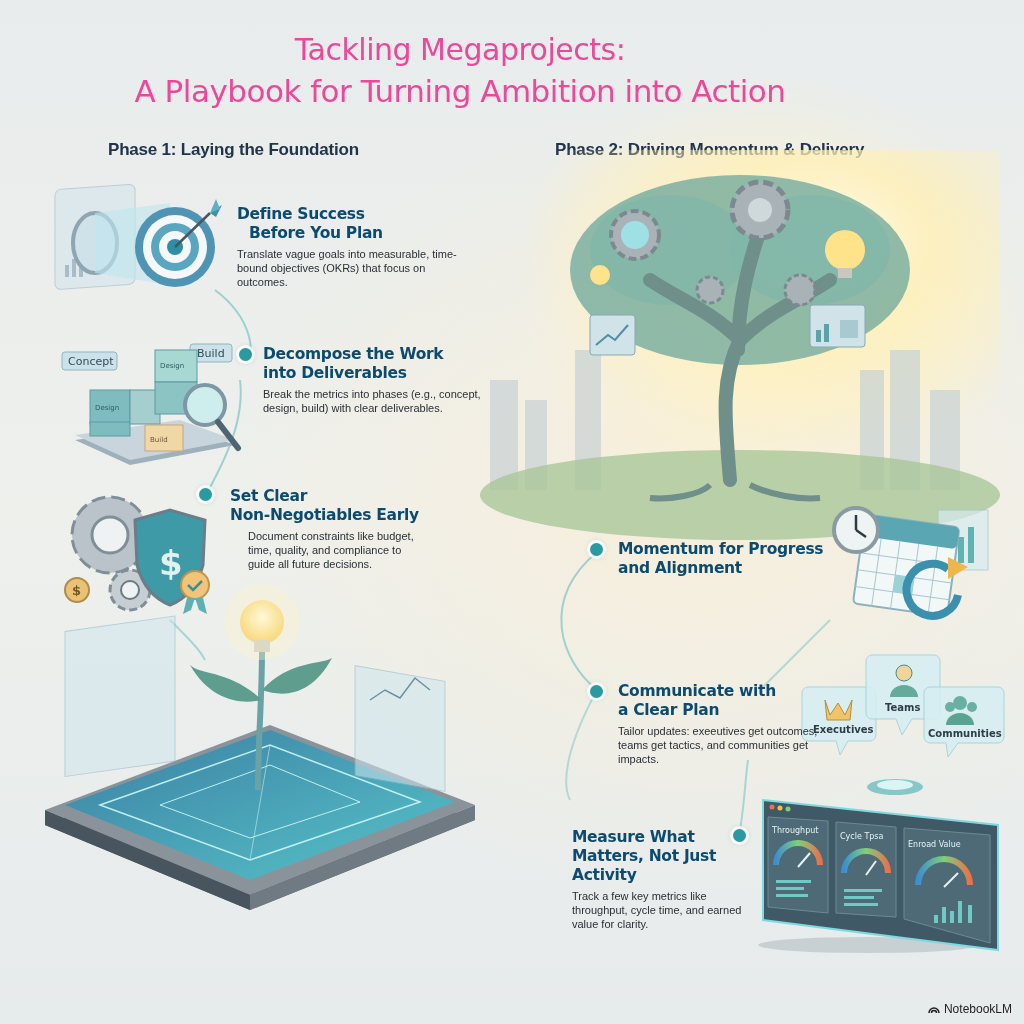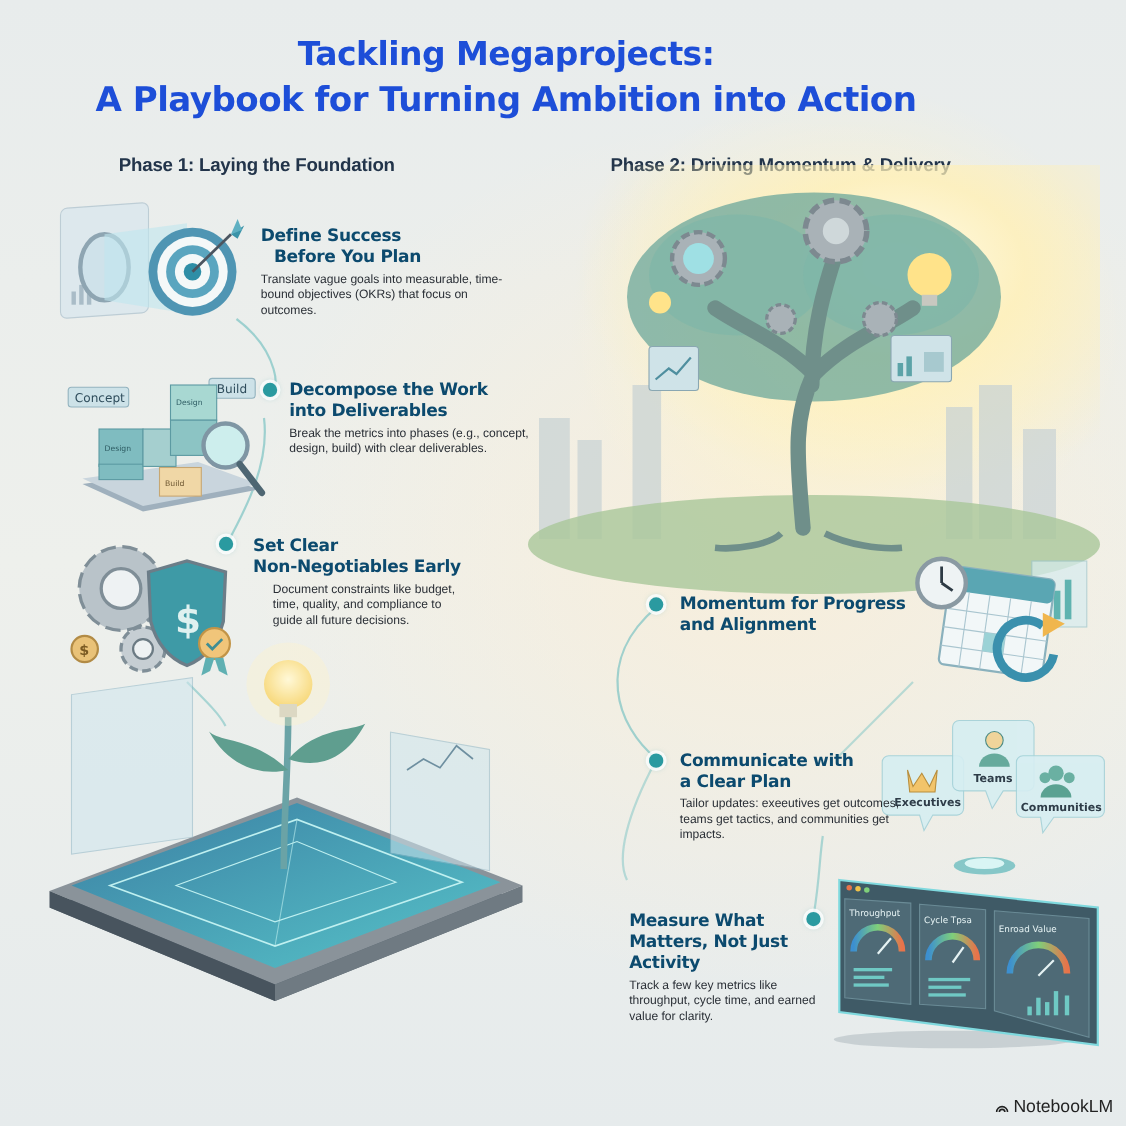--- a/index.html
+++ b/index.html
@@ -8,21 +8,21 @@
     position: relative;
     font-family: "DejaVu Sans", sans-serif;
     color: #1f2a3a;
     background:
       radial-gradient(ellipse 360px 320px at 770px 300px, rgba(255,244,200,0.95), rgba(255,240,205,0) 70%),
       radial-gradient(ellipse 600px 500px at 700px 500px, rgba(250,238,215,0.8), rgba(250,238,215,0) 80%),
       linear-gradient(180deg, #e8ecec 0%, #eef0ec 50%, #e6ebec 100%);
   }
   .title {
     position: absolute; left: 0; top: 30px; width: 920px; text-align: center;
-    font-family: "DejaVu Sans", sans-serif; font-weight: bold; color: #1d4ed8;
+    font-family: "DejaVu Sans", sans-serif; font-weight: normal; color: #ec4899;
     letter-spacing: -0.5px;
   }
   .title .l1 { font-size: 30px; line-height: 40px; }
   .title .l2 { font-size: 31px; line-height: 42px; }
   .phase-head {
     position: absolute; top: 140px; font-size: 17px; font-weight: bold; color: #22344a;
     font-family: "Liberation Sans", sans-serif; letter-spacing: -0.2px;
   }
   .step { position: absolute; }
   .step h3 {
@@ -34,21 +34,21 @@
     line-height: 14px; color: #2a2f36;
   }
   .dot {
     position: absolute; width: 13px; height: 13px; border-radius: 50%;
     background: #2a9aa0; box-shadow: 0 0 0 3px rgba(255,255,255,0.8), 0 0 6px rgba(42,154,160,0.6);
   }
   svg.ill { position: absolute; overflow: visible; }
   .bubble-label { font-family: "DejaVu Sans", sans-serif; font-size: 10px; fill: #2e3c48; font-weight: bold; }
   .watermark {
     position: absolute; right: 12px; bottom: 8px; font-family: "Liberation Sans", sans-serif;
-    font-size: 16px; color: #222; display: flex; align-items: center; gap: 4px;
+    font-size: 12px; color: #222; display: flex; align-items: center; gap: 4px;
   }
 </style>
 </head>
 <body>
 
 <div class="title">
   <div class="l1">Tackling Megaprojects:</div>
   <div class="l2">A Playbook for Turning Ambition into Action</div>
 </div>
 

